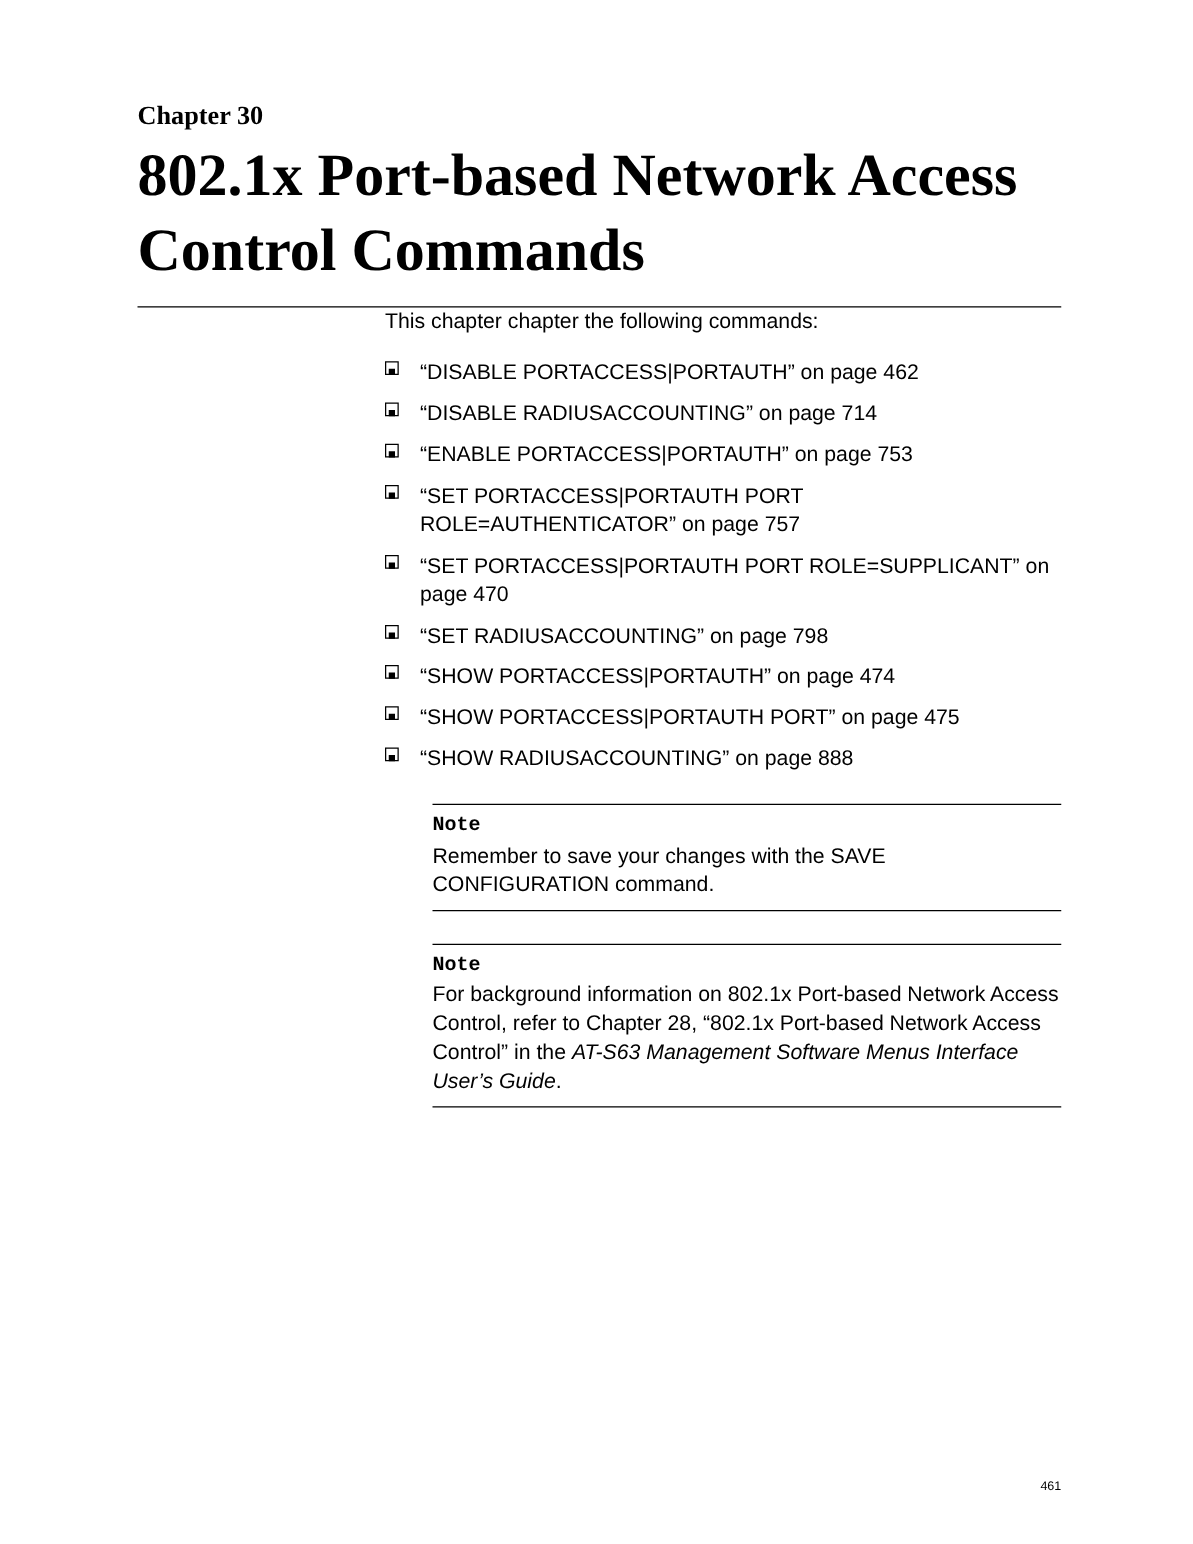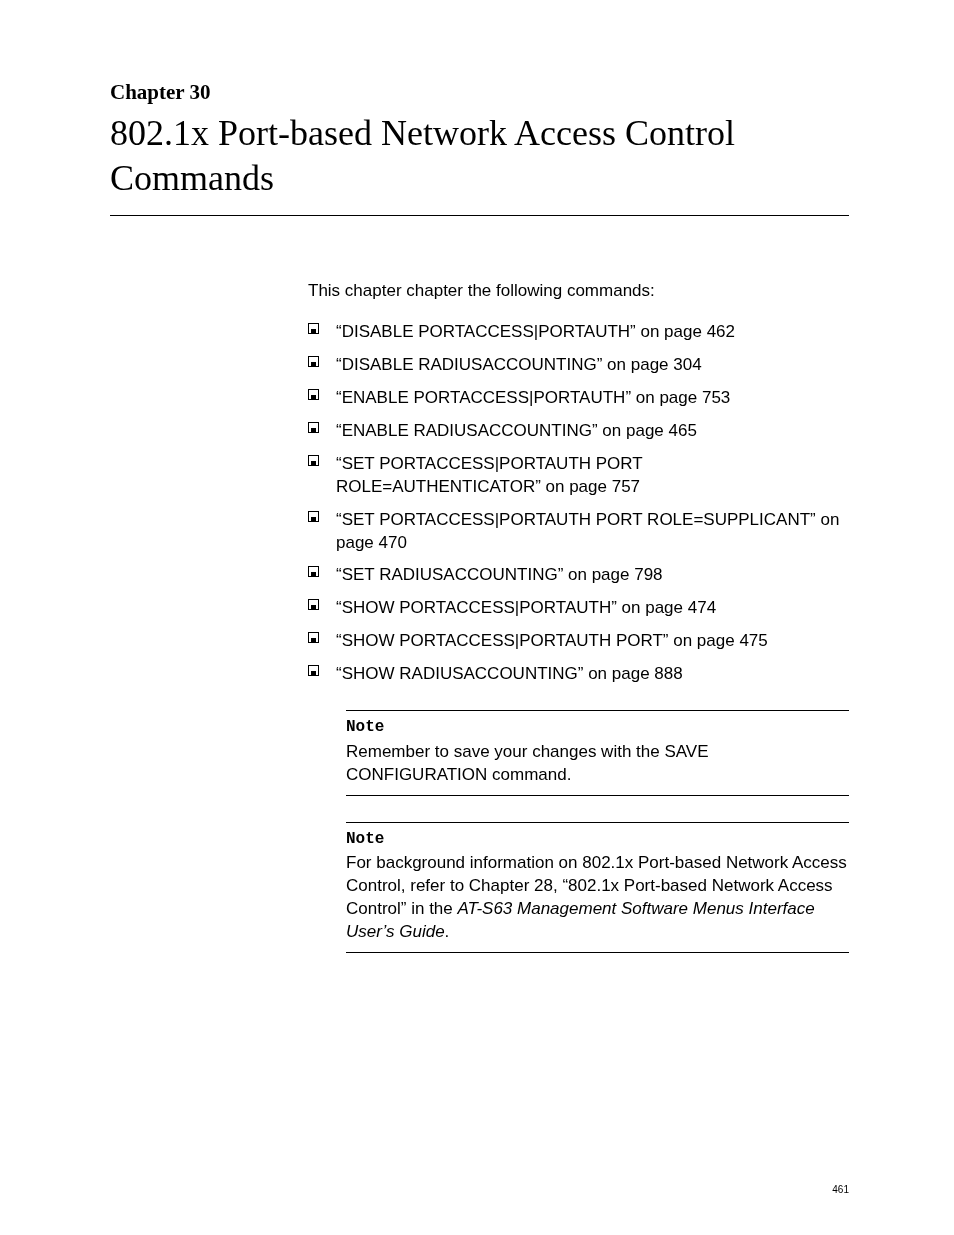--- a/index.html
+++ b/index.html
@@ -15,26 +15,25 @@
 
   .chapter-label {
     font-family: "Times New Roman", Times, serif;
     font-weight: bold;
     font-size: 21px;
     margin-bottom: 6px;
   }
 
   .chapter-title {
     font-family: "Times New Roman", Times, serif;
-    font-weight: normal;
-    font-size: 36px;
+    font-weight: bold;
+    font-size: 48px;
     line-height: 1.25;
     padding-bottom: 14px;
     border-bottom: 1.5px solid #000;
-    margin-bottom: 64px;
   }
 
   .body-col {
     margin-left: 198px;
     font-family: Arial, Helvetica, sans-serif;
     font-size: 17px;
     line-height: 1.35;
   }
 
   .intro { margin-bottom: 18px; }
@@ -98,23 +97,22 @@
 <div class="page">
 
   <div class="chapter-label">Chapter 30</div>
   <div class="chapter-title">802.1x Port-based Network Access Control Commands</div>
 
   <div class="body-col">
     <div class="intro">This chapter chapter the following commands:</div>
 
     <ul class="cmdlist">
       <li><span class="bullet"></span><span>“DISABLE PORTACCESS|PORTAUTH” on page 462</span></li>
-      <li><span class="bullet"></span><span>“DISABLE RADIUSACCOUNTING” on page 304</span></li>
+      <li><span class="bullet"></span><span>“DISABLE RADIUSACCOUNTING” on page 714</span></li>
       <li><span class="bullet"></span><span>“ENABLE PORTACCESS|PORTAUTH” on page 753</span></li>
-      <li><span class="bullet"></span><span>“ENABLE RADIUSACCOUNTING” on page 465</span></li>
       <li><span class="bullet"></span><span>“SET PORTACCESS|PORTAUTH PORT ROLE=AUTHENTICATOR” on page 757</span></li>
       <li><span class="bullet"></span><span>“SET PORTACCESS|PORTAUTH PORT ROLE=SUPPLICANT” on page 470</span></li>
       <li><span class="bullet"></span><span>“SET RADIUSACCOUNTING” on page 798</span></li>
       <li><span class="bullet"></span><span>“SHOW PORTACCESS|PORTAUTH” on page 474</span></li>
       <li><span class="bullet"></span><span>“SHOW PORTACCESS|PORTAUTH PORT” on page 475</span></li>
       <li><span class="bullet"></span><span>“SHOW RADIUSACCOUNTING” on page 888</span></li>
     </ul>
 
     <div class="note-block">
       <div class="note-label">Note</div>

